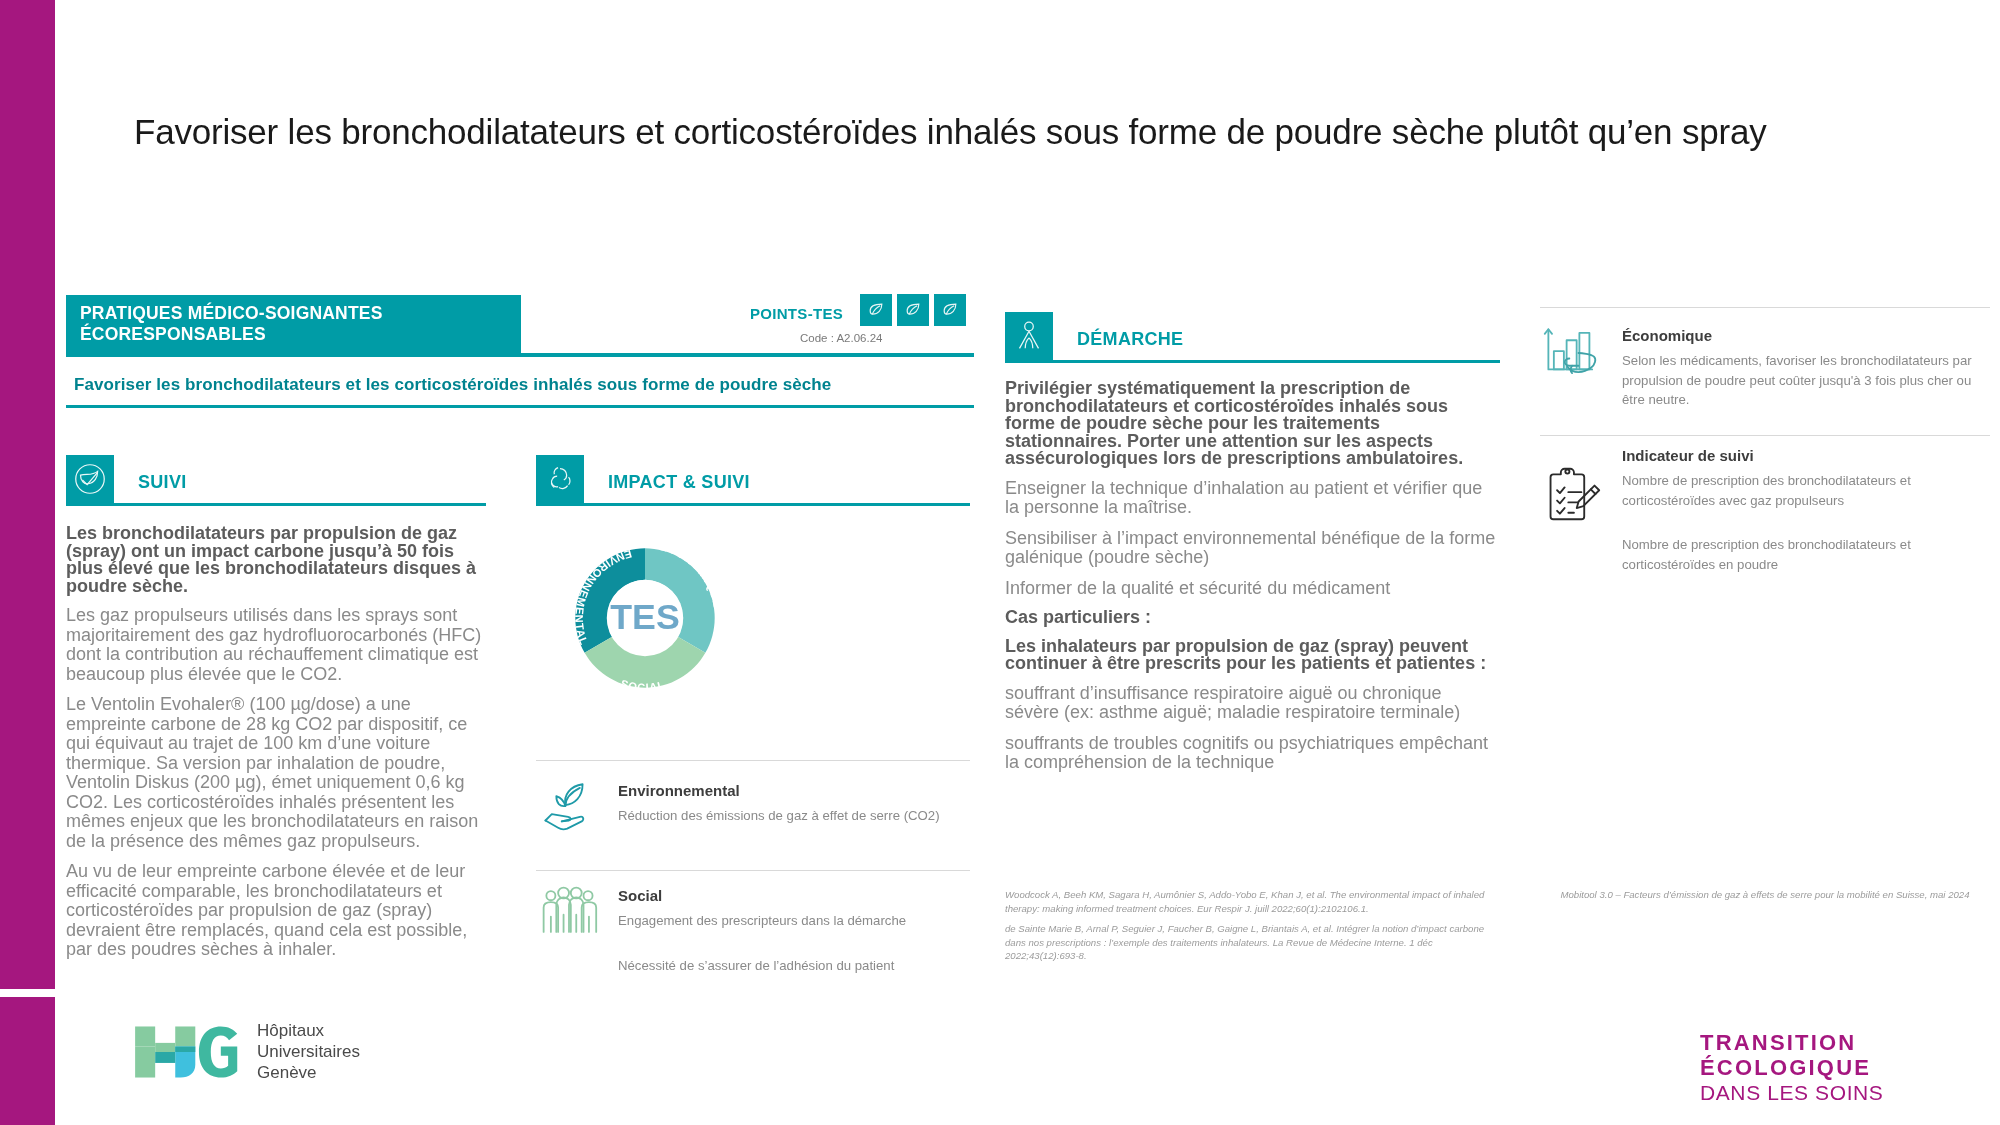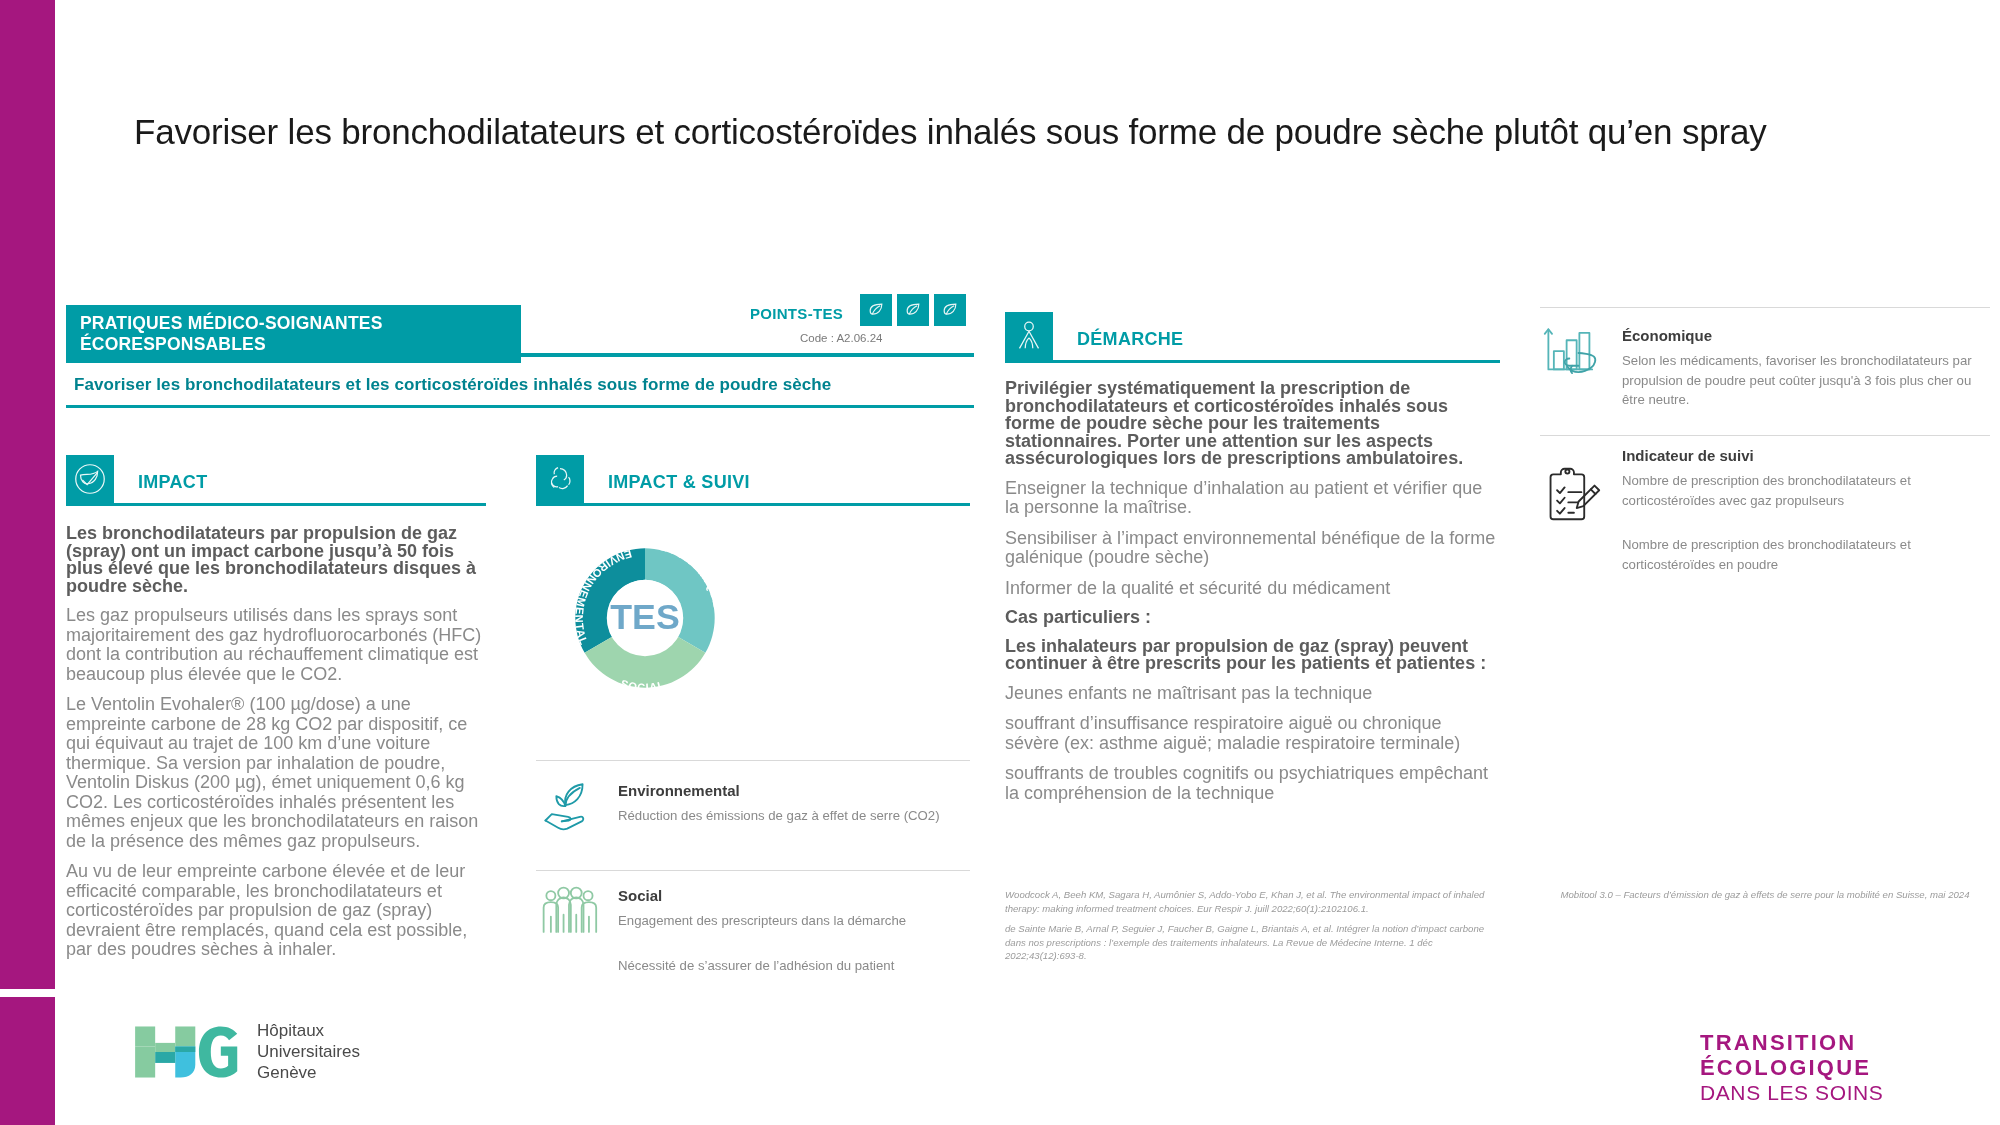--- a/index.html
+++ b/index.html
@@ -34,21 +34,21 @@
     font-weight: 400;
     letter-spacing: -0.2px;
   }
 
   
   .card { position: absolute; left: 0; top: 285px; width: 2000px; height: 680px; }
 
   
   .banner {
     position: absolute;
-    left: 66px; top: 20px;
+    left: 66px; top: 10px;
     width: 455px; height: 58px;
     background: #009CA6;
     color: #fff;
     padding: 8px 14px 0 14px;
     font-size: 17.5px;
     font-weight: bold;
     line-height: 21px;
     letter-spacing: .2px;
   }
   .banner-rule {
@@ -193,21 +193,21 @@
   <div class="subtitle-rule"></div>
 
   <div class="sect" style="left:66px; top:170px; width:420px; height:51px;">
     <div class="sect-icon">
       <svg width="38" height="38" viewBox="0 0 40 40" fill="none" stroke="#eaf7f7" stroke-width="1.3">
         <circle cx="20" cy="20" r="15"></circle>
         <path d="M10 16c6-2 12 1 18-4 0 6-3 12-10 13-4 .6-8-3-8-9z"></path>
         <path d="M12 21l5 5 11-13"></path>
       </svg>
     </div>
-    <div class="sect-title">IMPACT</div>
+    <div class="sect-title">SUIVI</div>
     <div class="sect-rule" style="width:420px;"></div>
   </div>
 
   <div class="col-body" style="left:66px; top:240px; width:422px;">
     <div class="p bold">Les bronchodilatateurs par propulsion de gaz (spray) ont un impact carbone jusqu’à 50 fois plus élevé que les bronchodilatateurs disques à poudre sèche.</div>
     <div class="p">Les gaz propulseurs utilisés dans les sprays sont majoritairement des gaz hydrofluorocarbonés (HFC) dont la contribution au réchauffement climatique est beaucoup plus élevée que le CO2.</div>
     <div class="p">Le Ventolin Evohaler® (100 µg/dose) a une empreinte carbone de 28 kg CO2 par dispositif, ce qui équivaut au trajet de 100 km d’une voiture thermique. Sa version par inhalation de poudre, Ventolin Diskus (200 µg), émet uniquement 0,6 kg CO2. Les corticostéroïdes inhalés présentent les mêmes enjeux que les bronchodilatateurs en raison de la présence des mêmes gaz propulseurs.</div>
     <div class="p">Au vu de leur empreinte carbone élevée et de leur efficacité comparable, les bronchodilatateurs et corticostéroïdes par propulsion de gaz (spray) devraient être remplacés, quand cela est possible, par des poudres sèches à inhaler.</div>
   </div>
 
@@ -305,21 +305,20 @@
     <div class="sect-rule" style="width:495px;"></div>
   </div>
 
   <div class="col-body" style="left:1005px; top:95px; width:495px;">
     <div class="p bold">Privilégier systématiquement la prescription de bronchodilatateurs et corticostéroïdes inhalés sous forme de poudre sèche pour les traitements stationnaires. Porter une attention sur les aspects assécurologiques lors de prescriptions ambulatoires.</div>
     <div class="p">Enseigner la technique d’inhalation au patient et vérifier que la personne la maîtrise.</div>
     <div class="p">Sensibiliser à l’impact environnemental bénéfique de la forme galénique (poudre sèche)</div>
     <div class="p">Informer de la qualité et sécurité du médicament</div>
     <div class="p bold">Cas particuliers :</div>
     <div class="p bold">Les inhalateurs par propulsion de gaz (spray) peuvent continuer à être prescrits pour les patients et patientes :</div>
-    <div class="p">Jeunes enfants ne maîtrisant pas la technique</div>
     <div class="p">souffrant d’insuffisance respiratoire aiguë ou chronique sévère (ex: asthme aiguë; maladie respiratoire terminale)</div>
     <div class="p">souffrants de troubles cognitifs ou psychiatriques empêchant la compréhension de la technique</div>
   </div>
 
   <div class="refs" style="left:1005px; top:603px; width:490px;">
     <div class="ref">Woodcock A, Beeh KM, Sagara H, Aumônier S, Addo-Yobo E, Khan J, et al. The environmental impact of inhaled therapy: making informed treatment choices. Eur Respir J. juill 2022;60(1):2102106.1.</div>
     <div class="ref">de Sainte Marie B, Arnal P, Seguier J, Faucher B, Gaigne L, Briantais A, et al. Intégrer la notion d’impact carbone dans nos prescriptions : l’exemple des traitements inhalateurs. La Revue de Médecine Interne. 1 déc 2022;43(12):693-8.</div>
   </div>
 
   <div class="hrule" style="left:1540px; top:22px; width:450px;"></div>

